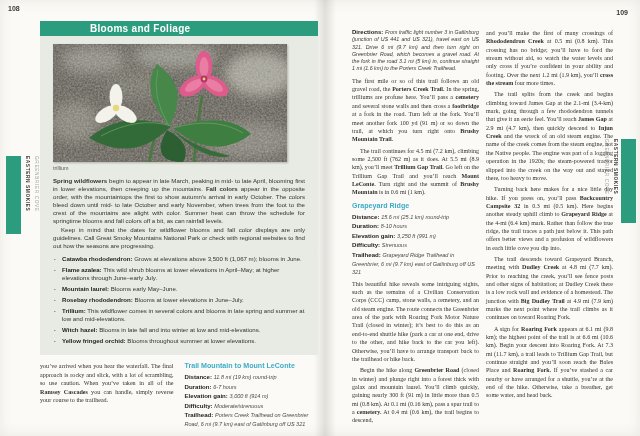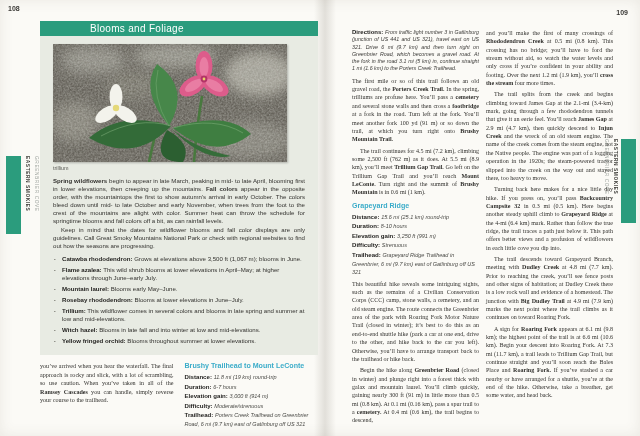--- a/index.html
+++ b/index.html
@@ -26,21 +26,21 @@
   .tab-main,.tab-sub{
     writing-mode:vertical-rl;text-orientation:mixed;
     font-size:4.8px;letter-spacing:.6px;line-height:6px;white-space:nowrap;
   }
   .tab-main{font-weight:bold;color:#3f3e3a;}
   .tab-sub{color:#9aa09b;}
 
   
   .feature{position:absolute;left:40px;top:21px;width:278px;}
   .feature-bar{background:var(--accent_green,#2b9c7d);height:15px;display:flex;align-items:center;padding-left:14px;}
-  .feature-bar h1{margin:0;font-size:10px;font-weight:normal;color:#ffffff;letter-spacing:.3px;padding-left:36px;}
+  .feature-bar h1{margin:0;font-size:10px;font-weight:bold;color:#ffffff;letter-spacing:.3px;padding-left:36px;}
   .feature-body{background:var(--box_bg,#e8ebe3);padding:8px 13px 7px 13px;}
   .photo{width:234px;height:118px;margin-left:0;box-shadow:1px 1px 2px rgba(0,0,0,.25);}
   .photo svg{display:block;width:234px;height:118px;}
   .caption{font-size:5.4px;color:#5a5a55;margin:3px 0 6px 0;}
   .fpara{margin:0;font-size:6.1px;line-height:8.1px;text-align:justify;color:#33322f;}
   .fpara.indent{text-indent:8px;}
   .bullets{margin-top:5px;}
   .bullet{position:relative;padding-left:9px;margin-bottom:3px;font-size:6.1px;line-height:8px;color:#33322f;}
   .bullet::before{content:"\00B7";position:absolute;left:1px;top:0;color:#55554f;font-weight:bold;}
   .b-label{font-weight:bold;color:#1e1d1b;}
@@ -167,21 +167,21 @@
         <div class="bullet"><span class="b-label">Yellow fringed orchid:</span> <span>Blooms throughout summer at lower elevations.</span></div>
       </div>
     </div>
   </section>
 
   <div class="bottom-cols">
     <div class="bcol serif">
       <p><span>you’ve arrived when you hear the waterfall. The final approach is rocky and slick, with a lot of scrambling, so use caution. When you’ve taken in all of the </span><span class="seg-b">Ramsey Cascades</span><span> you can handle, simply reverse your course to the trailhead.</span></p>
     </div>
     <div class="bcol">
-      <h2 class="blue-head">Brushy Trailhead to Mount LeConte</h2>
+      <h2 class="blue-head">Trail Mountain to Mount LeConte</h2>
       <div class="stat"><span class="stat-label">Distance:</span> <span class="stat-value">11.8 mi (19 km) round-trip</span></div>
       <div class="stat"><span class="stat-label">Duration:</span> <span class="stat-value">6-7 hours</span></div>
       <div class="stat"><span class="stat-label">Elevation gain:</span> <span class="stat-value">3,000 ft (914 m)</span></div>
       <div class="stat"><span class="stat-label">Difficulty:</span> <span class="stat-value">Moderate/strenuous</span></div>
       <div class="stat"><span class="stat-label">Trailhead:</span> <span class="stat-value">Porters Creek Trailhead on Greenbrier Road, 6 mi (9.7 km) east of Gatlinburg off US 321</span></div>
     </div>
   </div>
 
   <div class="col col1">
     <p class="directions"><span class="dir-label">Directions:</span> <span class="dir-text">From traffic light number 3 in Gatlinburg (junction of US 441 and US 321), travel east on US 321. Drive 6 mi (9.7 km) and then turn right on Greenbrier Road, which becomes a gravel road. At the fork in the road 3.1 mi (5 km) in, continue straight 1 mi (1.6 km) to the Porters Creek Trailhead.</span></p>

